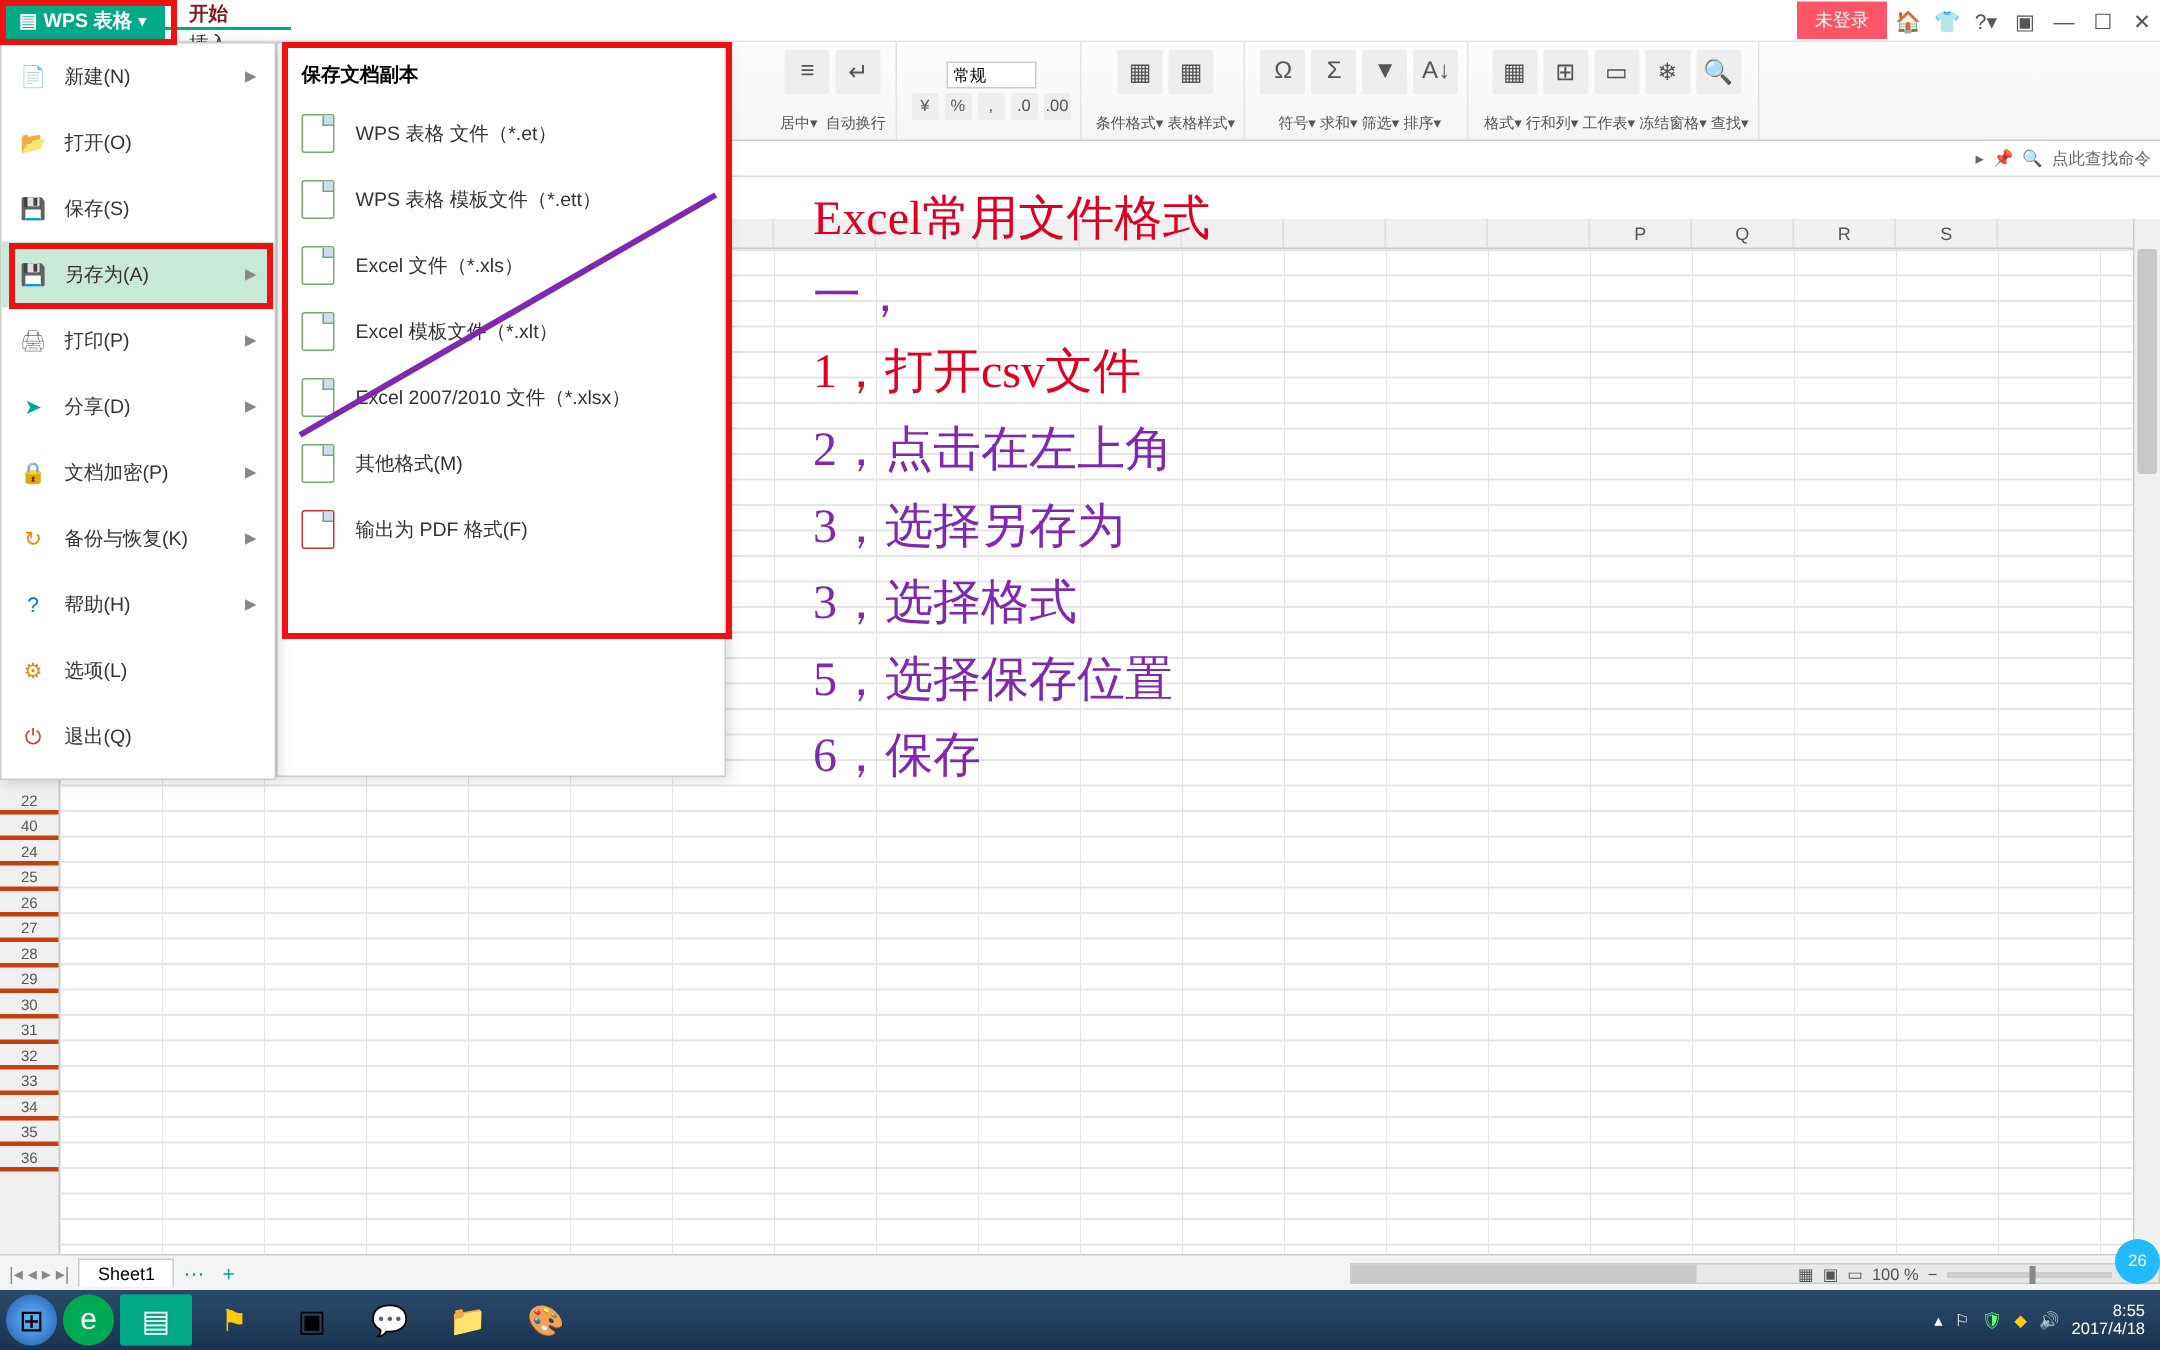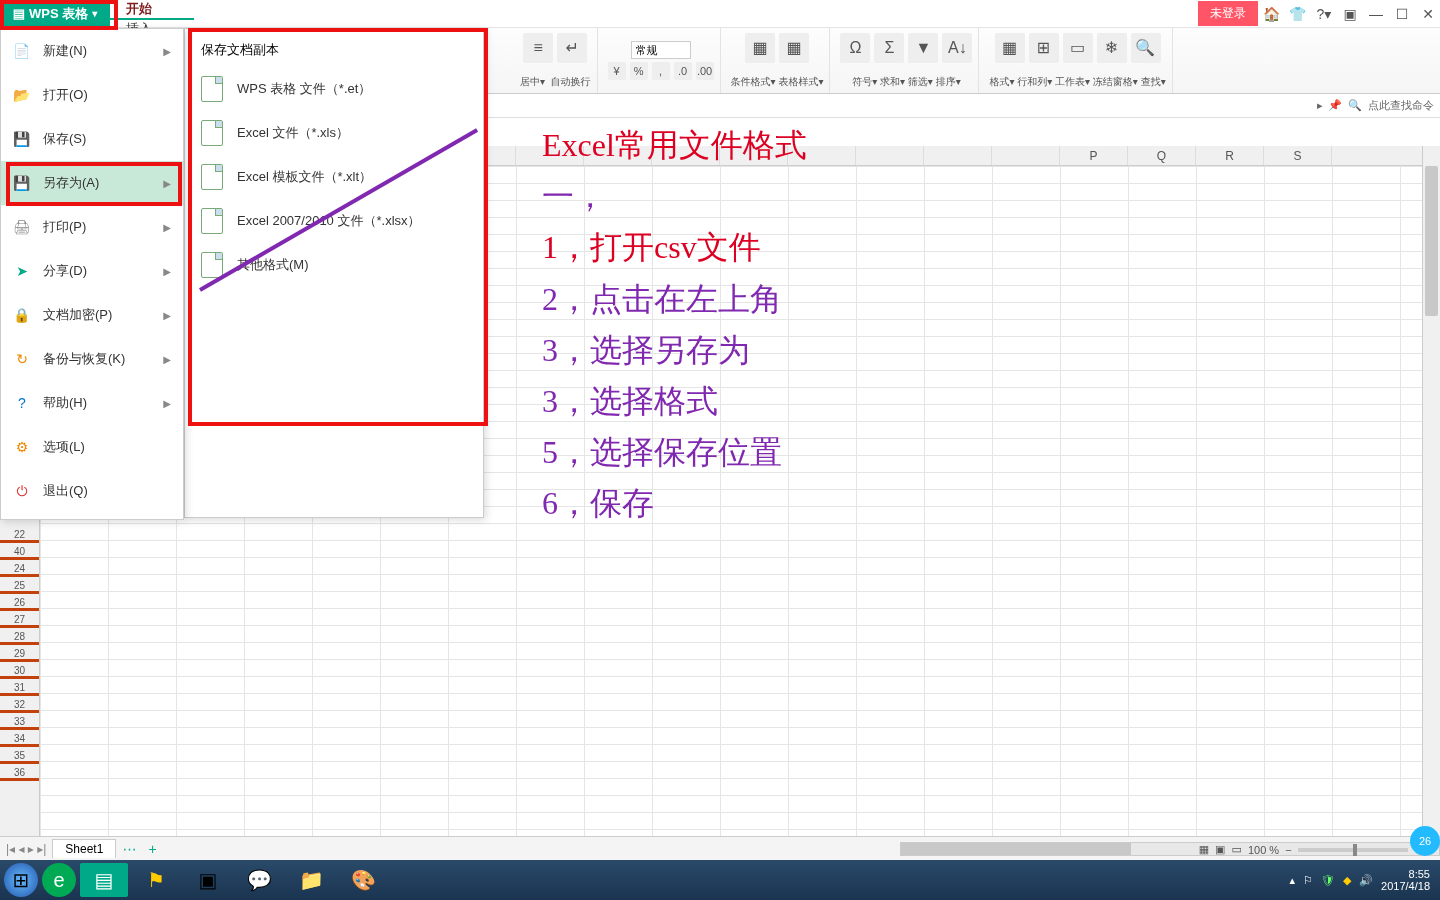--- a/index.html
+++ b/index.html
@@ -46,21 +46,21 @@
 
 .filemenu { position: absolute; top: 28px; left: 0; width: 184px; background: #fff; border: 1px solid #ccc; box-shadow: 2px 2px 8px rgba(0,0,0,.15); z-index: 20; padding-bottom: 6px; }
 .fm-item { display: flex; align-items: center; height: 44px; padding: 0 12px; font-size: 13px; color: #333; gap: 12px; cursor: pointer; }
 .fm-item.active { background: #c9e9d8; }
 .fm-ico { width: 18px; height: 18px; display: inline-flex; align-items: center; justify-content: center; font-size: 14px; }
 .fm-arrow { margin-left: auto; color: #888; font-size: 10px; }
 .c-green{color:#0a8} .c-orange{color:#e80} .c-blue{color:#07c} .c-gray{color:#888} .c-red{color:#d33}
 
 
 .submenu { position: absolute; top: 28px; left: 184px; width: 300px; height: 490px; background: #fff; border: 1px solid #ccc; box-shadow: 2px 2px 8px rgba(0,0,0,.15); z-index: 19; }
-.sub-hdr { font-size: 13px; font-weight: normal; padding: 12px 16px 8px; }
+.sub-hdr { font-size: 13px; font-weight: bold; padding: 12px 16px 8px; }
 .sub-item { display: flex; align-items: center; height: 44px; padding: 0 16px; font-size: 13px; color: #333; gap: 14px; cursor: pointer; }
 .doc-ico { width: 22px; height: 26px; border: 1px solid #7a7; border-radius: 2px; background: #fff; position: relative; }
 .doc-ico::after { content:""; position:absolute; top:0; right:0; width:6px; height:6px; background:#cde; border-left:1px solid #7a7; border-bottom:1px solid #7a7; }
 .doc-ico.pdf { border-color:#c33 }
 
 
 .hl { position: absolute; border: 4px solid #e11; z-index: 30; pointer-events: none; }
 .hl1 { top: 0; left: 0; width: 118px; height: 30px; }
 .hl2 { top: 162px; left: 6px; width: 176px; height: 44px; }
 .hl3 { top: 28px; left: 188px; width: 300px; height: 398px; }
@@ -281,33 +281,41 @@
 
 <div class="submenu">
   <div class="sub-hdr">保存文档副本</div>
   <div id="subitems">
       <div class="sub-item">
         <span class="doc-ico"></span>
         <span>WPS 表格 文件（*.et）</span>
       </div>
       <div class="sub-item">
         <span class="doc-ico"></span>
+        <span>WPS 表格 模板文件（*.ett）</span>
+      </div>
+      <div class="sub-item">
+        <span class="doc-ico"></span>
         <span>Excel 文件（*.xls）</span>
       </div>
       <div class="sub-item">
         <span class="doc-ico"></span>
         <span>Excel 模板文件（*.xlt）</span>
       </div>
       <div class="sub-item">
         <span class="doc-ico"></span>
         <span>Excel 2007/2010 文件（*.xlsx）</span>
       </div>
       <div class="sub-item">
         <span class="doc-ico"></span>
         <span>其他格式(M)</span>
+      </div>
+      <div class="sub-item">
+        <span class="doc-ico pdf"></span>
+        <span>输出为 PDF 格式(F)</span>
       </div>
     </div>
 </div>
 
 <div class="hl hl1"></div>
 <div class="hl hl2"></div>
 <div class="hl hl3"></div>
 <div class="arrow-line"></div>
 
 <div class="sheetbar">

